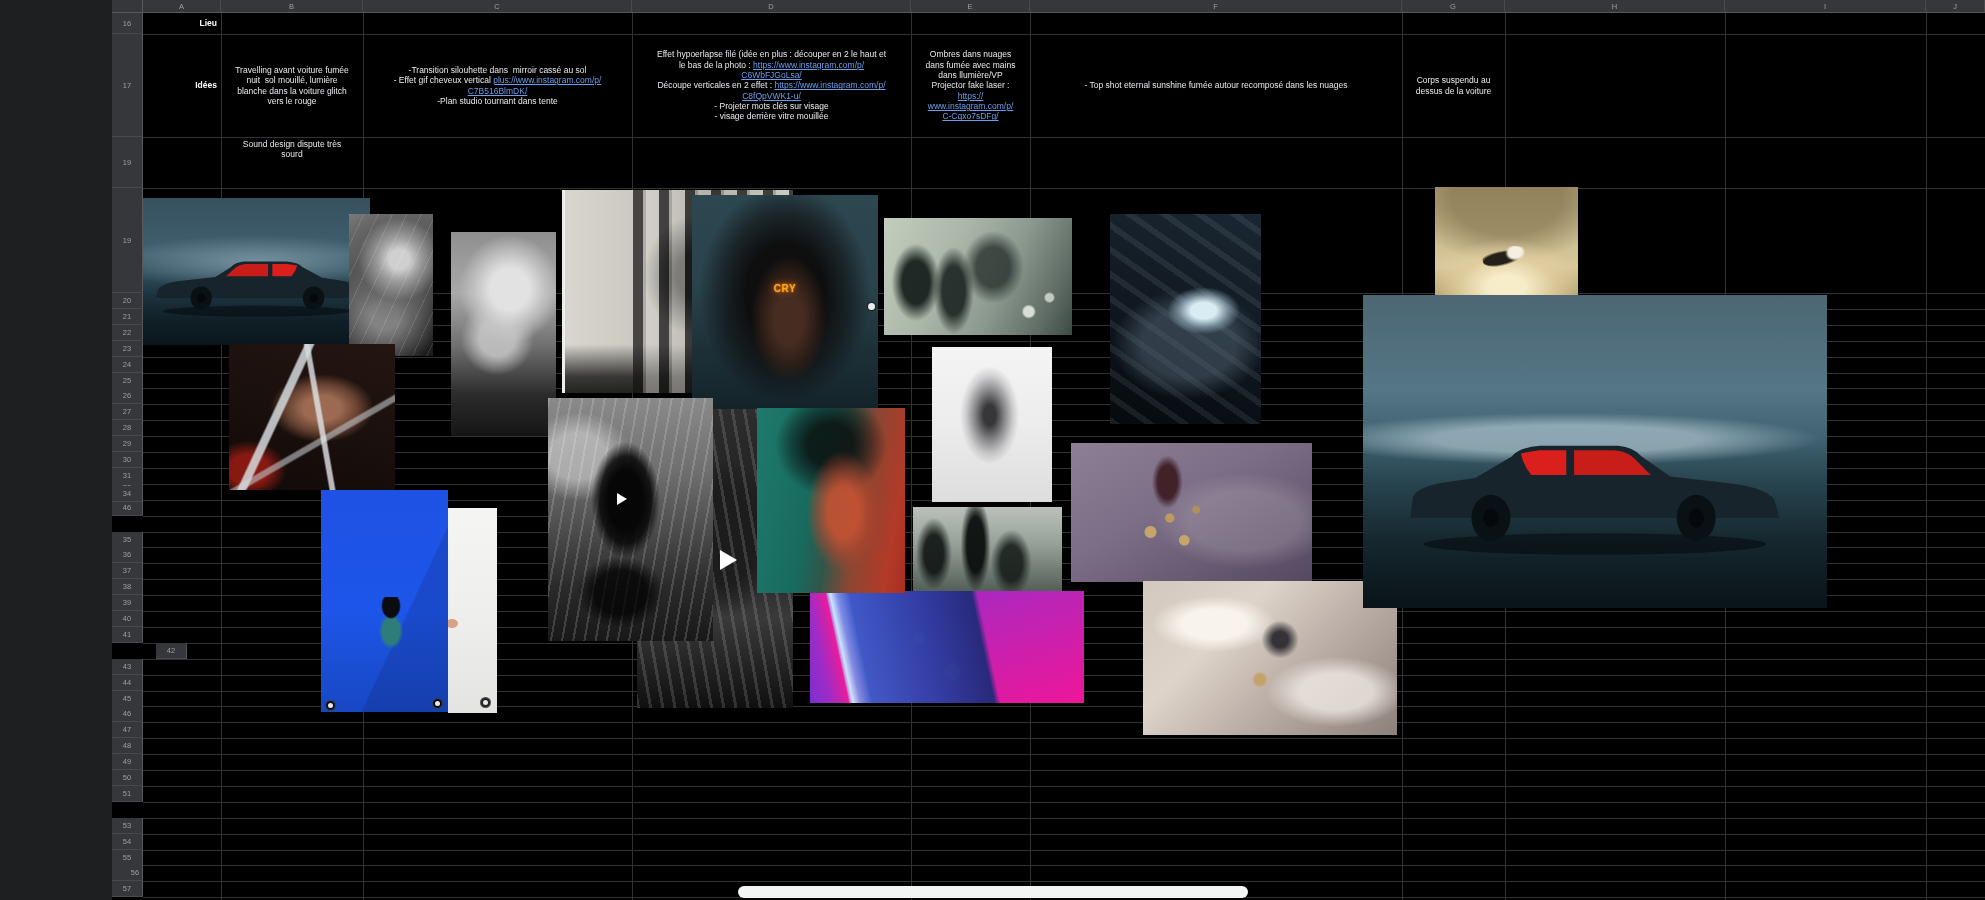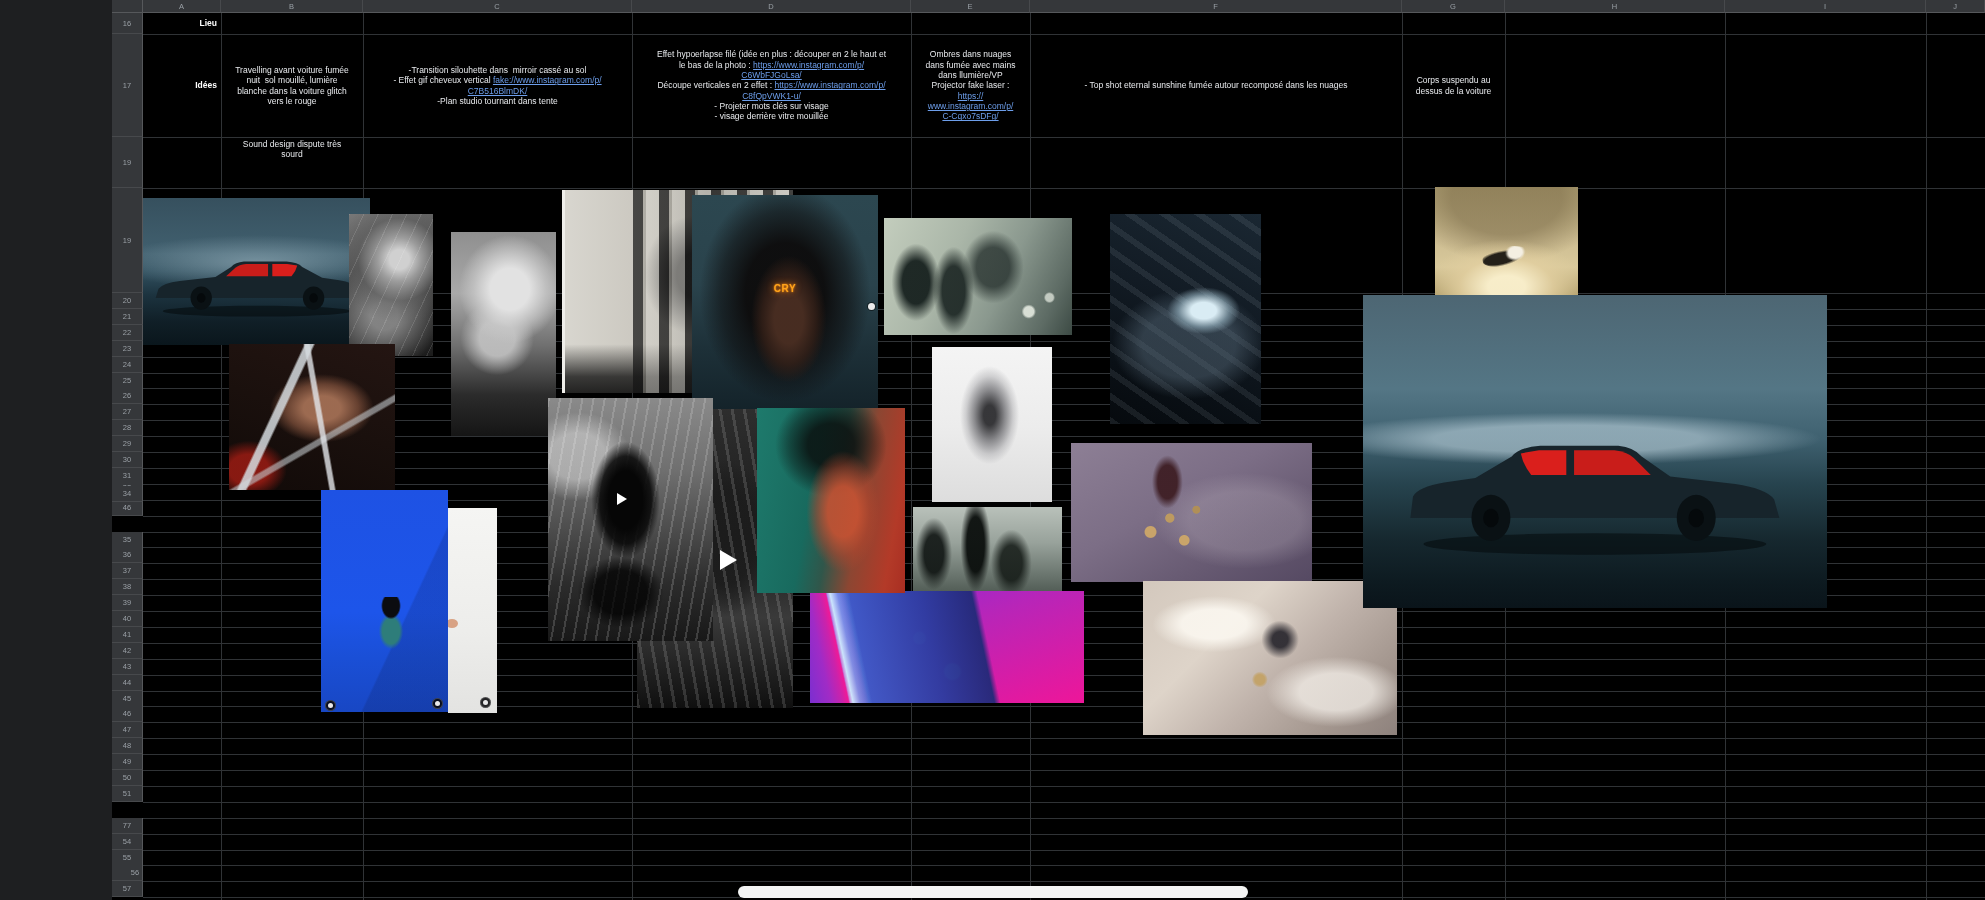--- a/index.html
+++ b/index.html
@@ -214,21 +214,21 @@
         <div class="txt"><span>Idées</span></div>
       </div>
       <div class="cell a-center v-middle" style="left: 222px; top: 35px; width: 140px; height: 101px;">
         <div class="txt"><span>Travelling avant voiture fumée
 nuit  sol mouillé, lumière
 blanche dans la voiture glitch
 vers le rouge</span></div>
       </div>
       <div class="cell a-center v-middle" style="left: 364px; top: 35px; width: 267px; height: 101px;">
         <div class="txt"><span>-Transition silouhette dans  mirroir cassé au sol
-- Effet gif cheveux vertical </span><span class="link">fake://www.instagram.com/p/
+- Effet gif cheveux vertical </span><span class="link">plus://www.instagram.com/p/
 C7B516BlmDK/</span><span>
 -Plan studio tournant dans tente</span></div>
       </div>
       <div class="cell a-center v-middle" style="left: 633px; top: 35px; width: 277px; height: 101px;">
         <div class="txt"><span>Effet hypoerlapse filé (idée en plus : découper en 2 le haut et
 le bas de la photo : </span><span class="link">https://www.instagram.com/p/
 C6WbFJGoLsa/</span><span>
 Découpe verticales en 2 effet : </span><span class="link">https://www.instagram.com/p/
 C8fQpVWK1-u/</span><span>
 - Projeter mots clés sur visage
@@ -339,32 +339,32 @@
       <div class="rowh" style="top: 480px; height: 16px;">32</div>
       <div class="rowh" style="top: 500px; height: 16px;">46</div>
       <div class="rowh" style="top: 486px; height: 16px;">34</div>
       <div class="rowh" style="top: 532px; height: 16px;">35</div>
       <div class="rowh" style="top: 547px; height: 16px;">36</div>
       <div class="rowh" style="top: 563px; height: 16px;">37</div>
       <div class="rowh" style="top: 579px; height: 16px;">38</div>
       <div class="rowh" style="top: 595px; height: 16px;">39</div>
       <div class="rowh" style="top: 611px; height: 16px;">40</div>
       <div class="rowh" style="top: 627px; height: 16px;">41</div>
-      <div class="rowh" style="top: 643px; height: 16px;">42</div>
+      <div class="rowh" style="top: 643px; height: 16px; margin-left: 44px;">42</div>
       <div class="rowh" style="top: 659px; height: 16px;">43</div>
       <div class="rowh" style="top: 675px; height: 16px;">44</div>
       <div class="rowh" style="top: 691px; height: 16px;">45</div>
       <div class="rowh" style="top: 706px; height: 16px;">46</div>
       <div class="rowh" style="top: 722px; height: 16px;">47</div>
       <div class="rowh" style="top: 738px; height: 16px;">48</div>
       <div class="rowh" style="top: 754px; height: 16px;">49</div>
       <div class="rowh" style="top: 770px; height: 16px;">50</div>
       <div class="rowh" style="top: 786px; height: 16px;">51</div>
       <div class="rowh" style="top: 802px; height: 16px; margin-top: 39px;">52</div>
-      <div class="rowh" style="top: 818px; height: 16px;">77</div>
+      <div class="rowh" style="top: 818px; height: 16px;">53</div>
       <div class="rowh" style="top: 834px; height: 16px;">54</div>
       <div class="rowh" style="top: 850px; height: 16px;">55</div>
       <div class="rowh" style="top: 865px; height: 16px; padding-left: 16px;">56</div>
       <div class="rowh" style="top: 881px; height: 16px;">57</div>
     </div>
   <div id="layer-overlay">
       <div class="badge" style="left: 325px; top: 700px;"></div>
       <div class="badge" style="left: 432px; top: 698px;"></div>
       <div class="badge" style="left: 480px; top: 697px;"></div>
       <div class="wdot" style="left: 868px; top: 303px;"></div>

